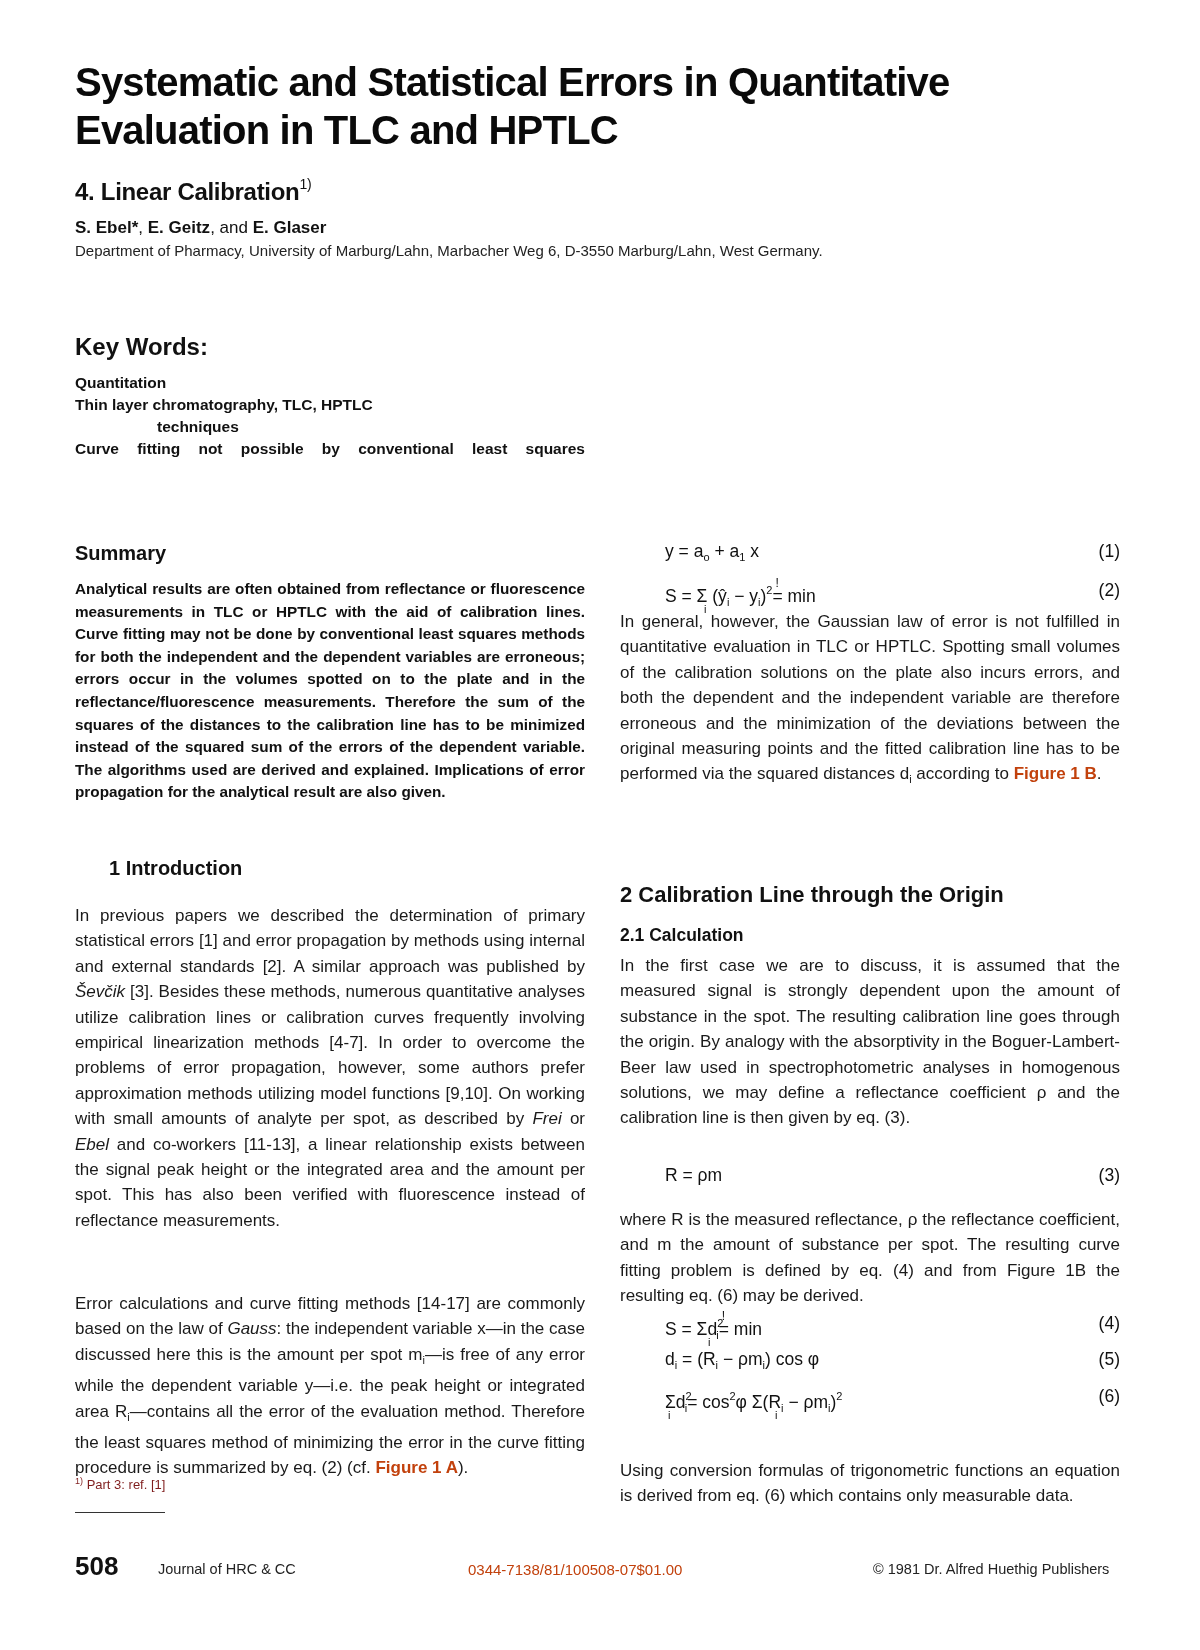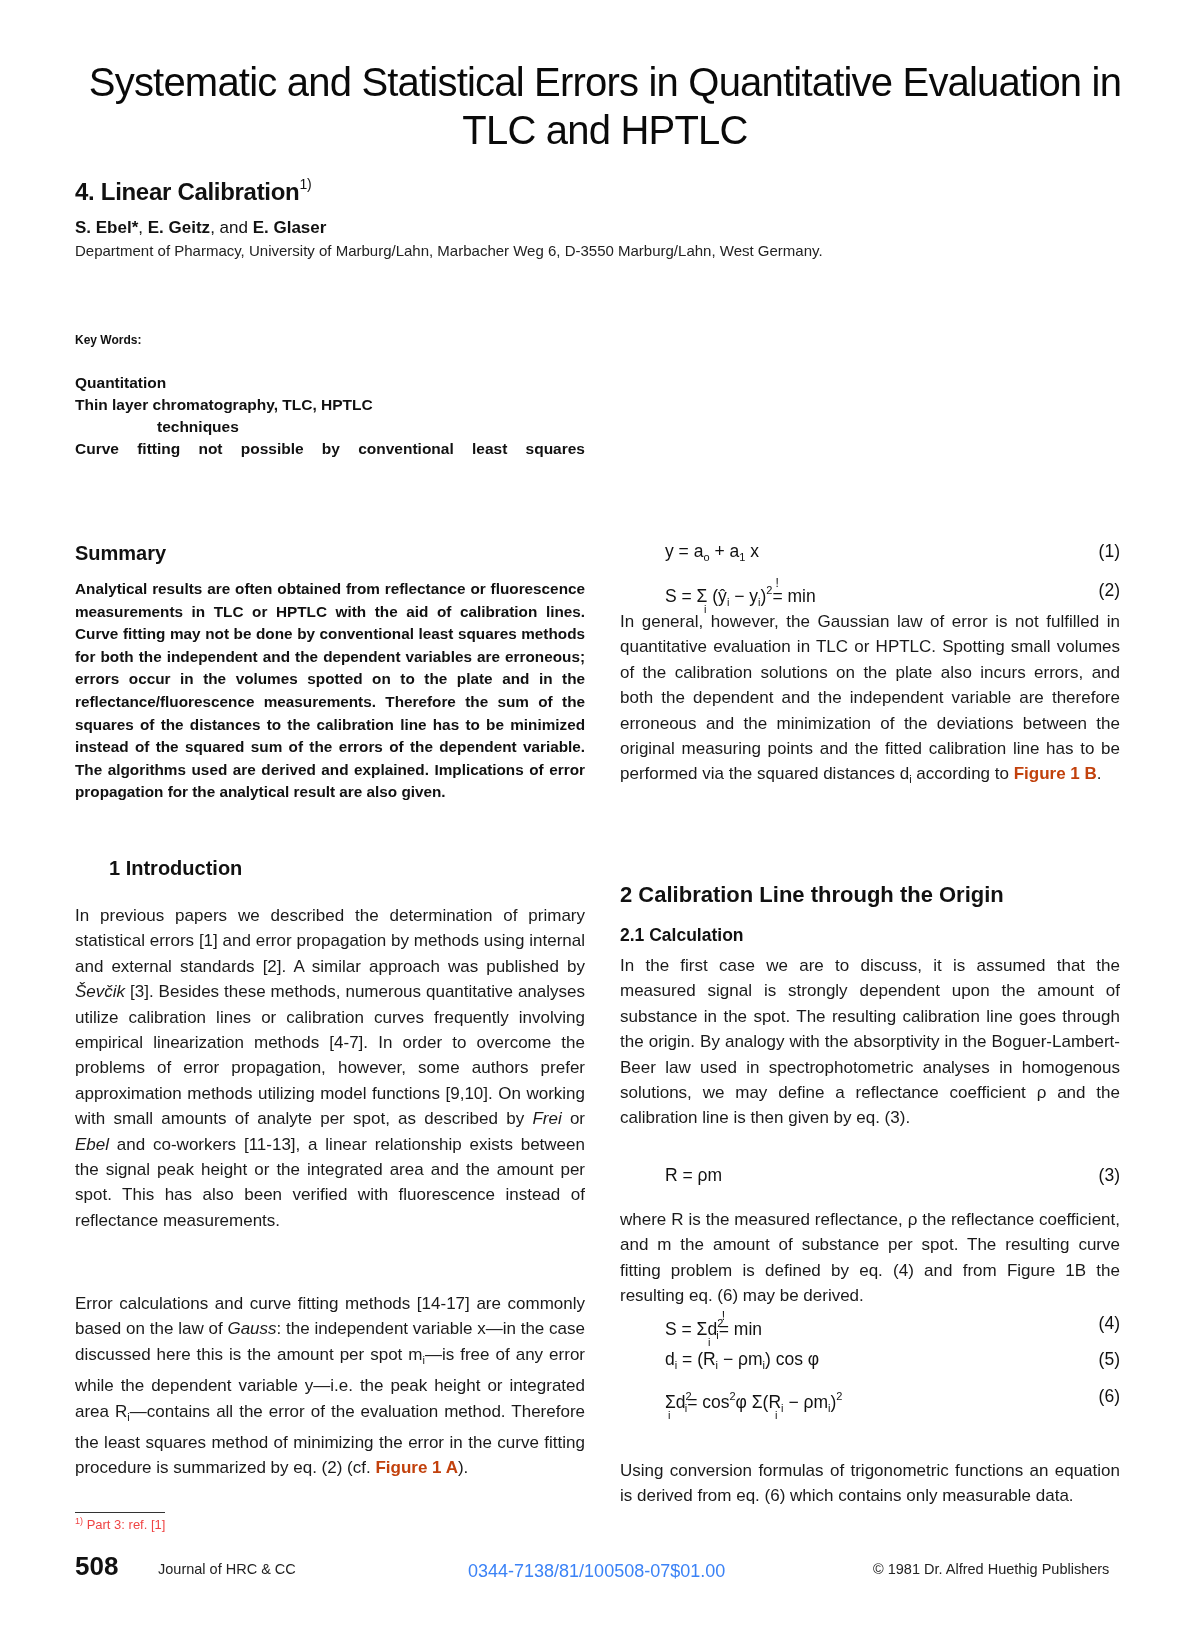--- a/index.html
+++ b/index.html
@@ -1,56 +1,56 @@
 <!DOCTYPE html>
 <html><head>
 <meta charset="utf-8">
 <style>
   html, body { margin: 0; padding: 0; background: #ffffff; }
   body { width: 1200px; height: 1650px; position: relative; overflow: hidden; color: #111; font-family: "Liberation Sans", sans-serif; }
   .abs { position: absolute; }
-  .title { left: 75px; top: 58px; width: 1060px; font-size: 40px; font-weight: normal; line-height: 48px; letter-spacing: -0.8px; color: #0a0a0a; text-align: center; }
+  .title { left: 75px; top: 58px; width: 1060px; font-size: 40px; font-weight: bold; line-height: 48px; letter-spacing: -0.8px; color: #0a0a0a; }
   .subtitle { left: 75px; top: 176px; font-size: 24px; font-weight: bold; letter-spacing: -0.3px; }
   .subtitle sup { font-size: 14px; font-weight: normal; vertical-align: 11px; }
   .authors { left: 75px; top: 218px; font-size: 17px; }
   .authors b { font-weight: bold; text-align: right; }
   .affil { left: 75px; top: 242px; font-size: 15px; color: #222; }
-  .kw-title { left: 75px; top: 333px; font-size: 12px; font-weight: bold; }
+  .kw-title { left: 75px; top: 333px; font-size: 24px; font-weight: bold; }
   .kw-list { left: 75px; top: 372px; width: 510px; font-size: 15.5px; font-weight: bold; line-height: 22px; }
   .kw-item { display: block; text-align: justify; text-align-last: left; }
   .kw-item.wide { text-align-last: justify; }
   .kw-cont { padding-left: 82px; }
   .sec-head { font-size: 20px; font-weight: bold; }
   .summary-head { left: 75px; top: 542px; }
   .summary-body { left: 75px; top: 578px; width: 510px; font-size: 15.3px; font-weight: bold; line-height: 22.6px; text-align: justify; }
   .intro-head { left: 75px; top: 857px; font-size: 20px; margin-left: 34px; }
   .col-text { font-size: 17px; line-height: 25.4px; text-align: justify; color: #1a1a1a; }
   .intro-p1 { left: 75px; top: 903px; width: 510px; }
   .intro-p2 { left: 75px; top: 1291px; width: 510px; }
   .footnote-rule { left: 75px; top: 1512px; width: 90px; height: 1px; background: #333; }
-  .footnote { left: 75px; top: 1516px; font-size: 13px; color: #ef4444; }
+  .footnote { left: 75px; top: 1476px; font-size: 13px; color: #7f1d1d; }
   .footnote sup { font-size: 9px; }
   .eq { font-size: 17.5px; line-height: 24px; }
   .eq-row { position: absolute; left: 620px; width: 500px; height: 30px; }
   .eq-expr { position: absolute; left: 45px; top: 0; white-space: nowrap; }
   .eq-num { position: absolute; right: 0; top: 0; }
   .sub { font-size: 11px; vertical-align: -4px; }
   .sup { font-size: 11px; vertical-align: 8px; }
   .under-i { position: absolute; font-size: 11px; }
   .bang { position: relative; display: inline-block; }
   .bang::before { content: "!"; position: absolute; left: 3px; top: -13px; font-size: 12px; }
   .right-p1 { left: 620px; top: 609px; width: 500px; }
   .sec2-head { left: 620px; top: 882px; font-size: 22px; }
   .sec21-head { left: 620px; top: 925px; font-size: 17.5px; font-weight: bold; }
   .right-p2 { left: 620px; top: 953px; width: 500px; }
   .right-p3 { left: 620px; top: 1207px; width: 500px; }
   .right-p4 { left: 620px; top: 1458px; width: 500px; }
   .folio { left: 75px; top: 1551px; font-size: 26px; font-weight: bold; }
   .journal { left: 158px; top: 1561px; font-size: 14.5px; color: #222; }
-  .issn { left: 468px; top: 1561px; font-size: 18px; color: #3b82f6; }
+  .issn { left: 468px; top: 1561px; font-size: 15px; color: #c2410c; }
   .copyright { left: 873px; top: 1561px; font-size: 14.5px; color: #222; }
   .bold { font-weight: bold; color: #c2410c; }
   .ital { font-style: italic; }
 </style>
 </head>
 <body>
 
 <h1 class="abs title" style="margin:0;">Systematic and Statistical Errors in Quantitative Evaluation in TLC and HPTLC</h1>
 <div class="abs subtitle">
   <span>4. Linear Calibration</span><sup>1)</sup>

